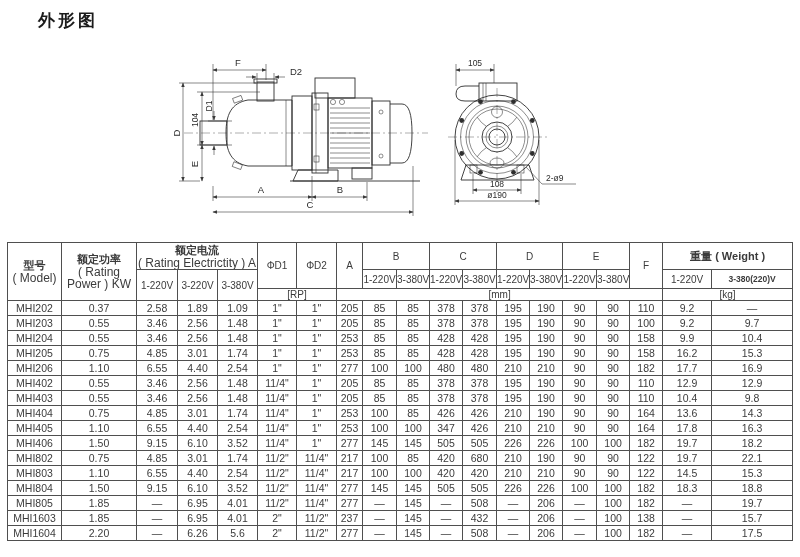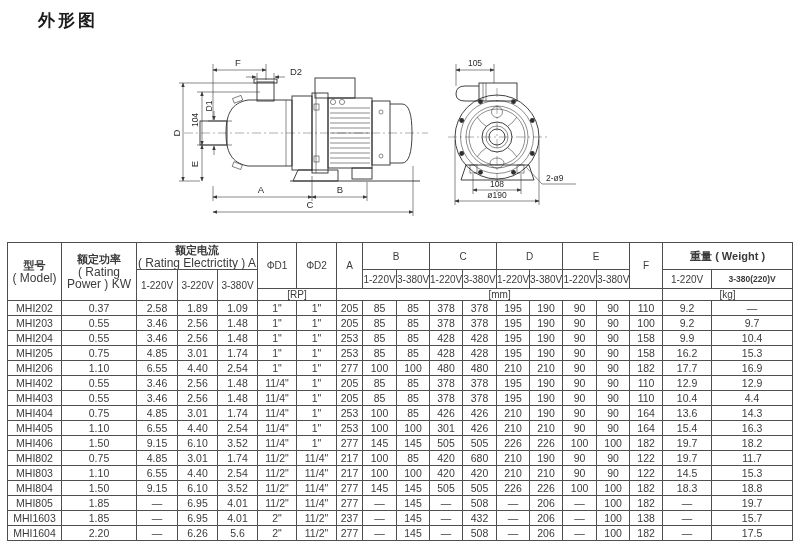--- a/index.html
+++ b/index.html
@@ -411,21 +411,21 @@
           <td>85</td>
           <td>85</td>
           <td>378</td>
           <td>378</td>
           <td>195</td>
           <td>190</td>
           <td>90</td>
           <td>90</td>
           <td>110</td>
           <td>10.4</td>
-          <td>4.4</td>
+          <td>9.8</td>
         </tr>
         <tr>
           <td>MHI404</td>
           <td>0.75</td>
           <td>4.85</td>
           <td>3.01</td>
           <td>1.74</td>
           <td>11/4"</td>
           <td>1"</td>
           <td>253</td>
@@ -445,28 +445,28 @@
           <td>MHI405</td>
           <td>1.10</td>
           <td>6.55</td>
           <td>4.40</td>
           <td>2.54</td>
           <td>11/4"</td>
           <td>1"</td>
           <td>253</td>
           <td>100</td>
           <td>100</td>
-          <td>301</td>
+          <td>347</td>
           <td>426</td>
           <td>210</td>
           <td>210</td>
           <td>90</td>
           <td>90</td>
           <td>164</td>
-          <td>15.4</td>
+          <td>17.8</td>
           <td>16.3</td>
         </tr>
         <tr>
           <td>MHI406</td>
           <td>1.50</td>
           <td>9.15</td>
           <td>6.10</td>
           <td>3.52</td>
           <td>11/4"</td>
           <td>1"</td>
@@ -495,21 +495,21 @@
           <td>100</td>
           <td>85</td>
           <td>420</td>
           <td>680</td>
           <td>210</td>
           <td>190</td>
           <td>90</td>
           <td>90</td>
           <td>122</td>
           <td>19.7</td>
-          <td>11.7</td>
+          <td>22.1</td>
         </tr>
         <tr>
           <td>MHI803</td>
           <td>1.10</td>
           <td>6.55</td>
           <td>4.40</td>
           <td>2.54</td>
           <td>11/2"</td>
           <td>11/4"</td>
           <td>217</td>

